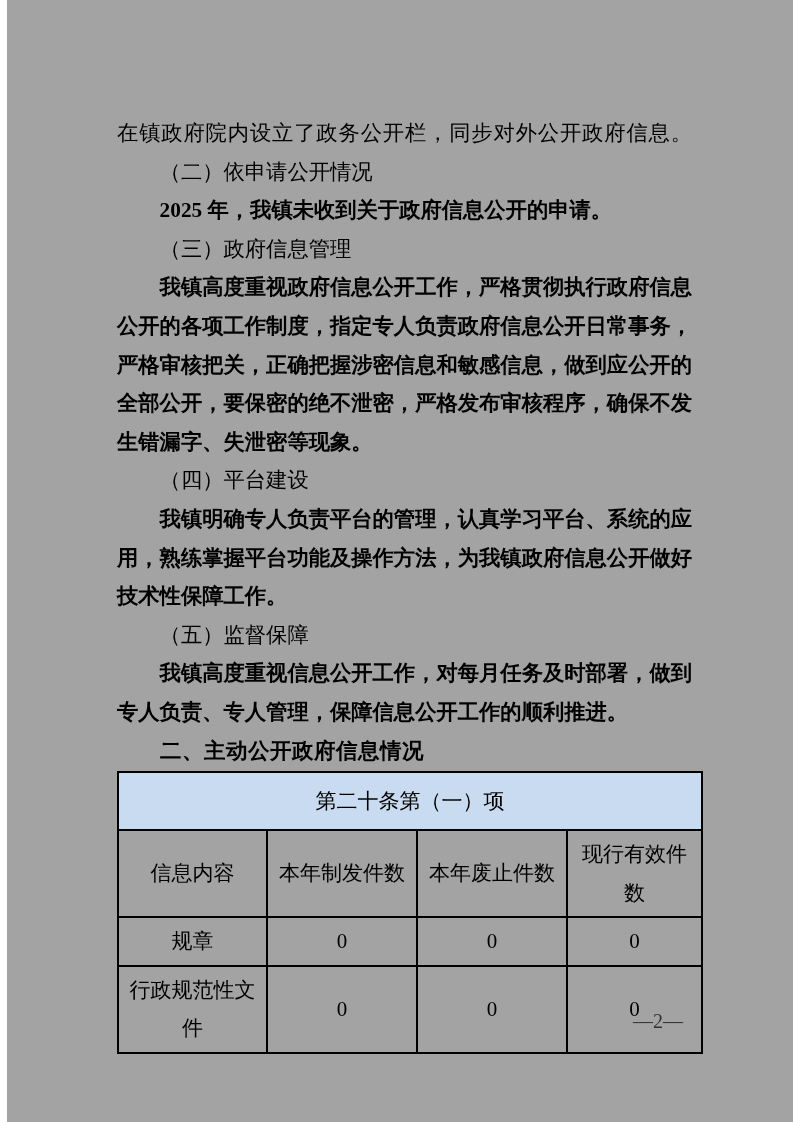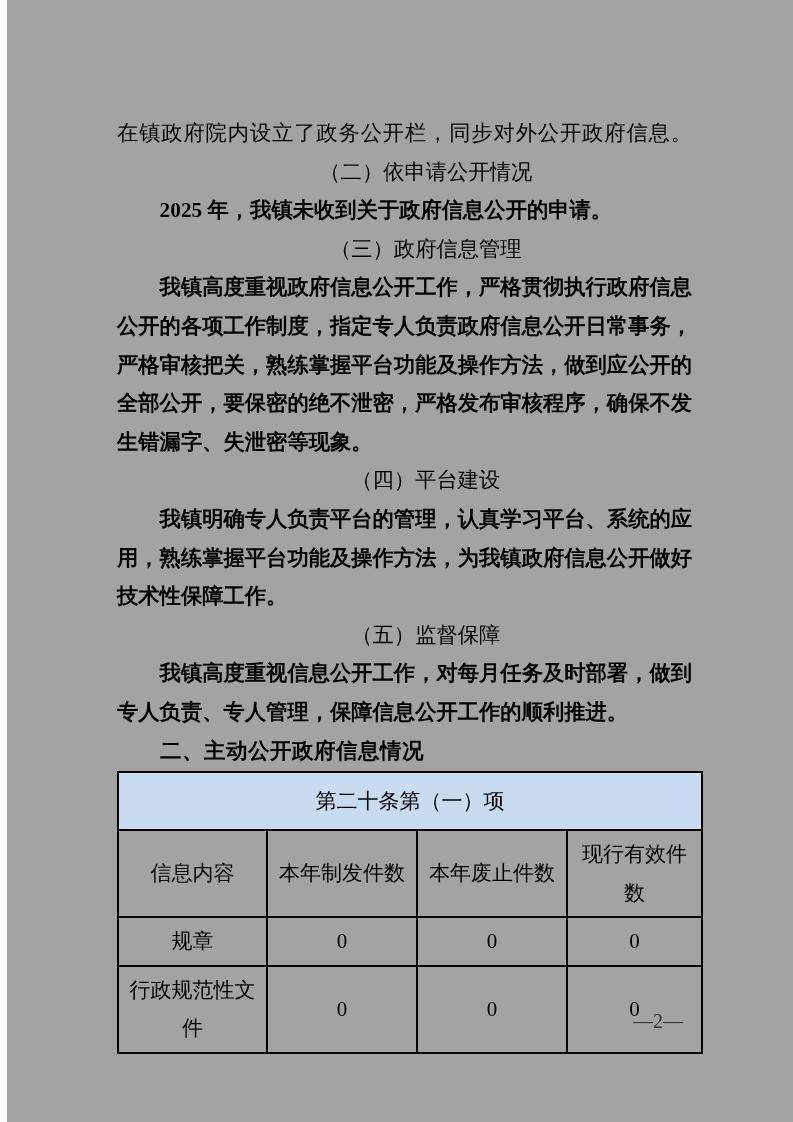--- a/index.html
+++ b/index.html
@@ -26,21 +26,20 @@
     text-align: justify;
     text-align-last: justify;
   }
   .p-body {
     text-indent: 2em;
     text-align: justify;
     font-weight: bold;
   }
   .p-sub {
     text-indent: 2em;
-    text-align: center;
   }
   .p-section {
     text-indent: 2em;
     font-family: "Liberation Sans", "DejaVu Sans", sans-serif;
     font-weight: bold;
     font-size: 21.5px;
     letter-spacing: 0.5px;
   }
   table.info-table {
     width: 584px;
@@ -72,21 +71,21 @@
 </style>
 </head>
 <body>
 
 <div class="page">
   <div class="content">
     <p class="p-cont">在镇政府院内设立了政务公开栏，同步对外公开政府信息。</p>
     <p class="p-sub">（二）依申请公开情况</p>
     <p class="p-body">2025 年，我镇未收到关于政府信息公开的申请。</p>
     <p class="p-sub">（三）政府信息管理</p>
-    <p class="p-body">我镇高度重视政府信息公开工作，严格贯彻执行政府信息公开的各项工作制度，指定专人负责政府信息公开日常事务，严格审核把关，熟练掌握平台功能及操作方法，做到应公开的全部公开，要保密的绝不泄密，严格发布审核程序，确保不发生错漏字、失泄密等现象。</p>
+    <p class="p-body">我镇高度重视政府信息公开工作，严格贯彻执行政府信息公开的各项工作制度，指定专人负责政府信息公开日常事务，严格审核把关，正确把握涉密信息和敏感信息，做到应公开的全部公开，要保密的绝不泄密，严格发布审核程序，确保不发生错漏字、失泄密等现象。</p>
     <p class="p-sub">（四）平台建设</p>
     <p class="p-body">我镇明确专人负责平台的管理，认真学习平台、系统的应用，熟练掌握平台功能及操作方法，为我镇政府信息公开做好技术性保障工作。</p>
     <p class="p-sub">（五）监督保障</p>
     <p class="p-body">我镇高度重视信息公开工作，对每月任务及时部署，做到专人负责、专人管理，保障信息公开工作的顺利推进。</p>
     <p class="p-section">二、主动公开政府信息情况</p>
 
     <table class="info-table">
       <colgroup>
         <col style="width:149px">
         <col style="width:150px">

